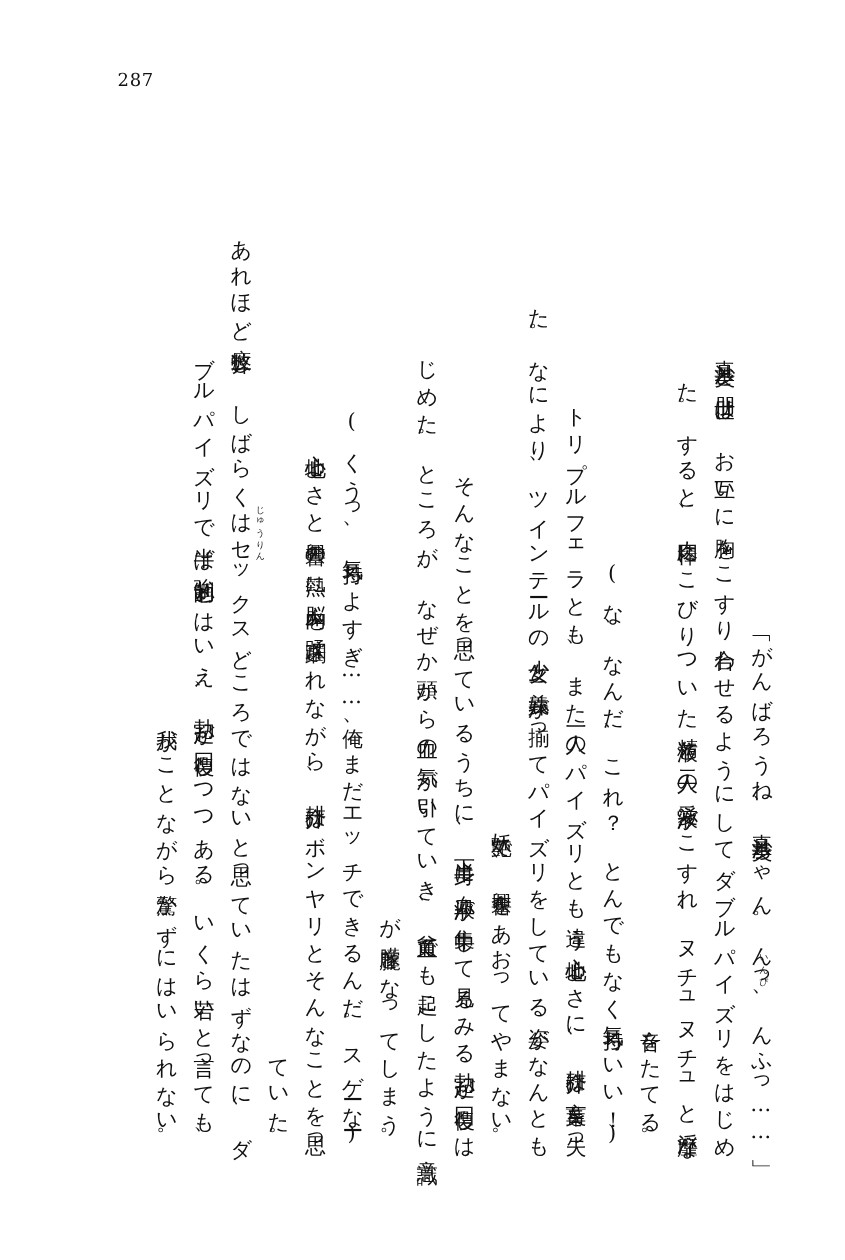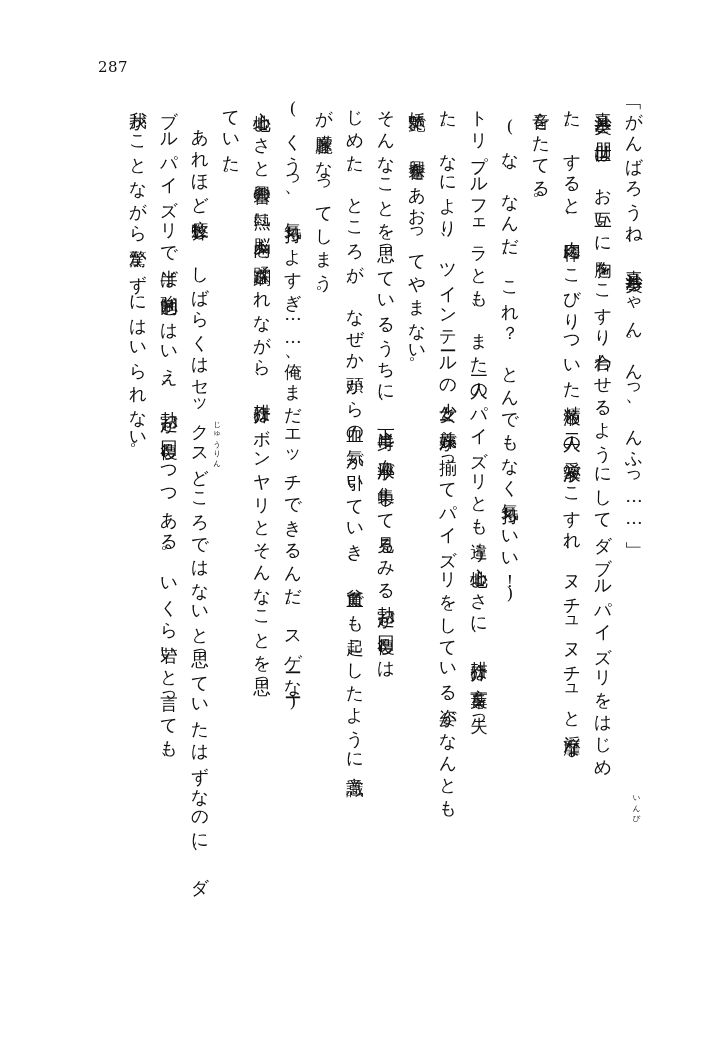--- a/index.html
+++ b/index.html
@@ -8,20 +8,21 @@
     background: #ffffff;
   }
   .page {
     position: relative;
     width: 704px;
     height: 1050px;
     background: #ffffff;
     overflow: hidden;
     font-family: "DejaVu Serif", "Liberation Serif", serif;
     color: #111111;
+    text-align: right;
   }
   .page-number {
     position: absolute;
     top: 58px;
     left: 98px;
     font-size: 15px;
     letter-spacing: 0.5px;
     color: #111111;
     font-family: "DejaVu Serif", "Liberation Serif", serif;
   }

